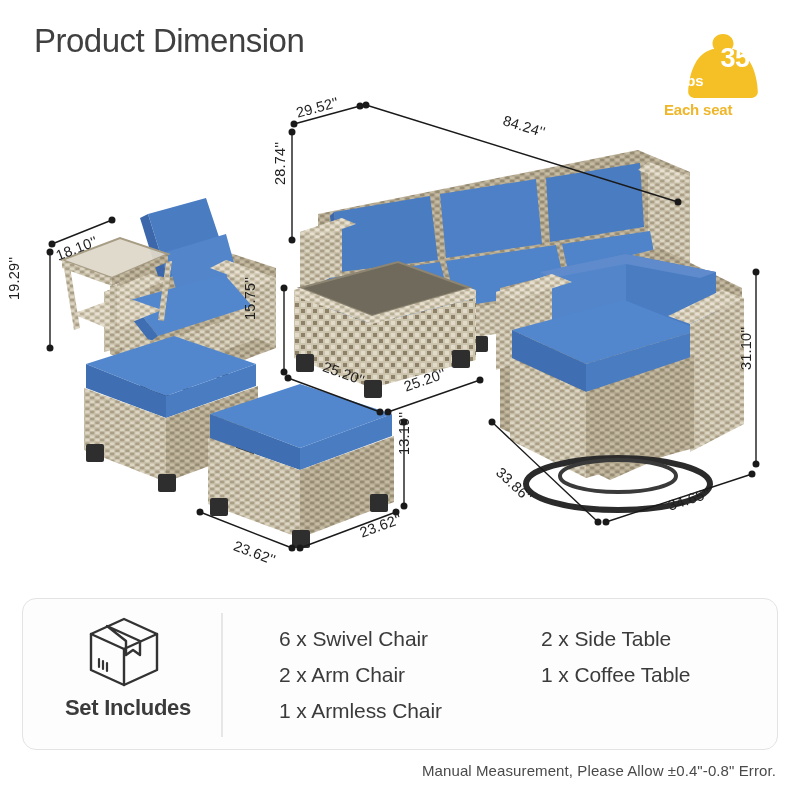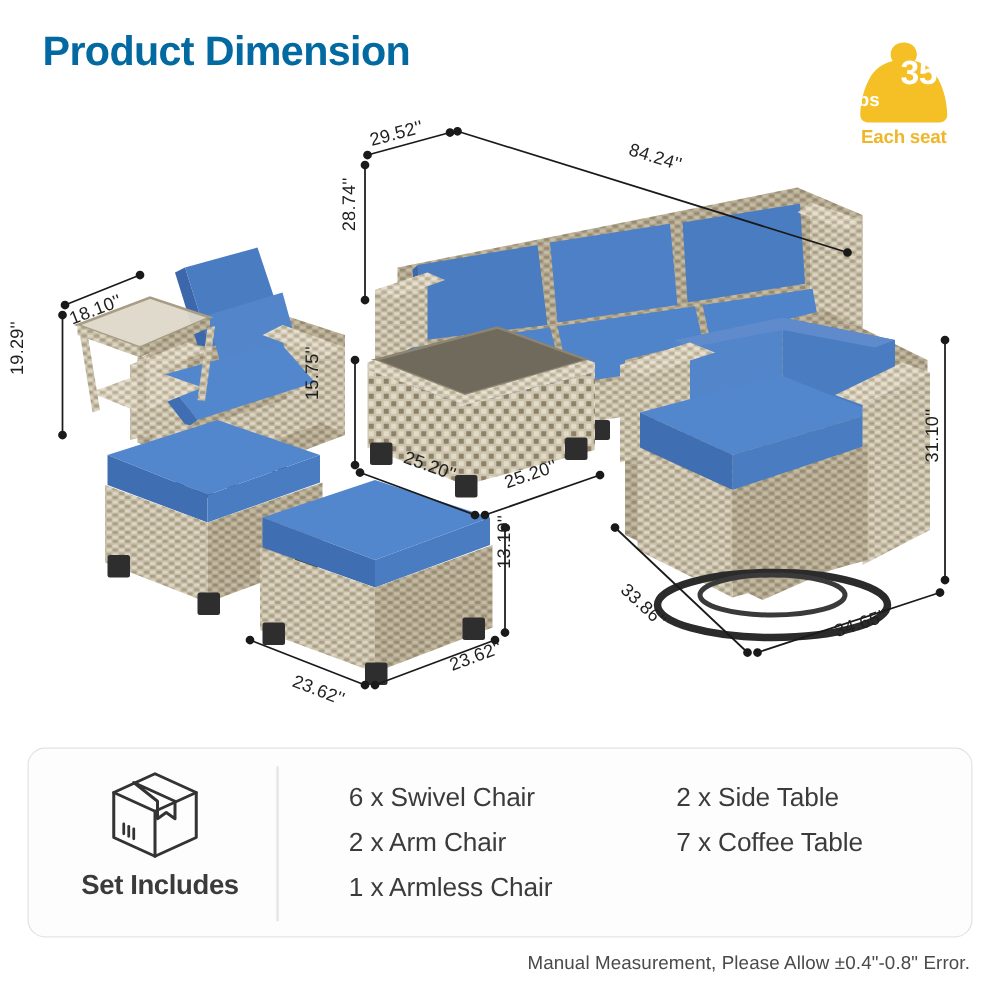--- a/index.html
+++ b/index.html
@@ -13,23 +13,23 @@
     overflow: hidden;
     color: #3a3a3a;
   }
 
   
   #page-title {
     position: absolute;
     left: 34px;
     top: 22px;
     font-size: 33px;
-    font-weight: bold;
+    font-weight: normal;
     letter-spacing: -0.5px;
-    color: #0369a1;
+    color: #404040;
   }
 
   
   #weight-badge {
     position: absolute;
     left: 664px;
     top: 33px;
     width: 118px;
     height: 88px;
   }
@@ -57,21 +57,20 @@
     text-align: left;
     font-size: 15px;
     font-weight: bold;
     color: #ffffff;
     line-height: 1;
   }
   #weight-badge .badge-caption {
     position: absolute;
     left: 0; top: 68px;
     width: 118px;
-    text-align: center;
     font-size: 15px;
     font-weight: bold;
     color: #f0b62a;
     letter-spacing: -0.2px;
   }
 
   
   #furniture-stage {
     position: absolute;
     left: 0; top: 92px;
@@ -447,17 +446,17 @@
   <div id="set-includes-label">Set Includes</div>
 
   <div class="includes-col" id="includes-col-left">
     <div class="includes-item">6 x Swivel Chair</div>
     <div class="includes-item">2 x Arm Chair</div>
     <div class="includes-item">1 x Armless Chair</div>
   </div>
 
   <div class="includes-col" id="includes-col-right">
     <div class="includes-item">2 x Side Table</div>
-    <div class="includes-item">7 x Coffee Table</div>
+    <div class="includes-item">1 x Coffee Table</div>
   </div>
 </div>
 
 <div id="footer-note">Manual Measurement, Please Allow ±0.4"-0.8" Error.</div>
 
 </body></html>

